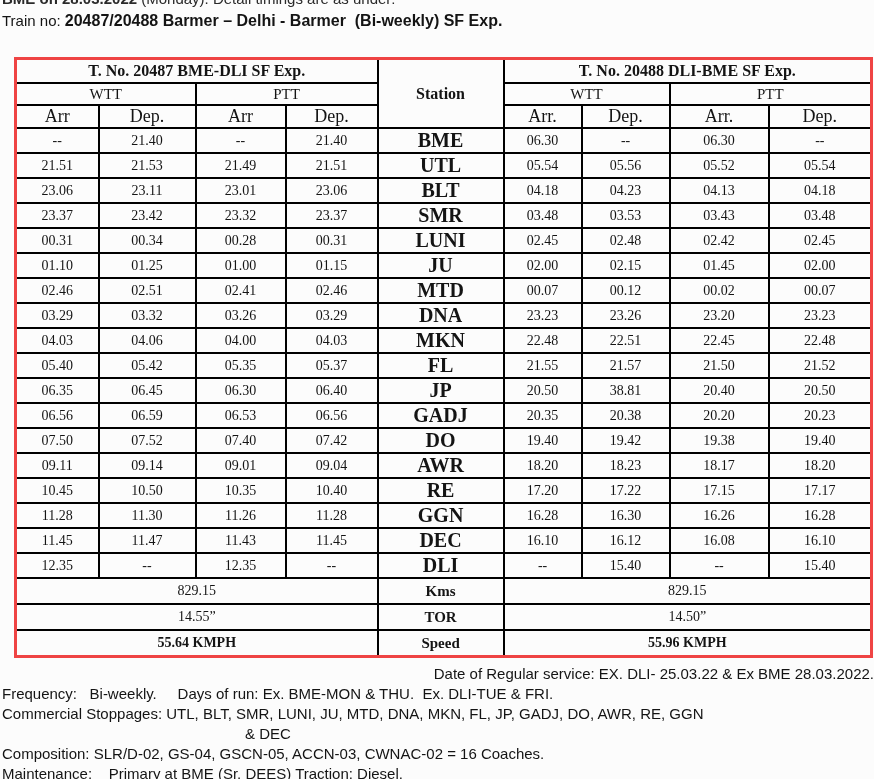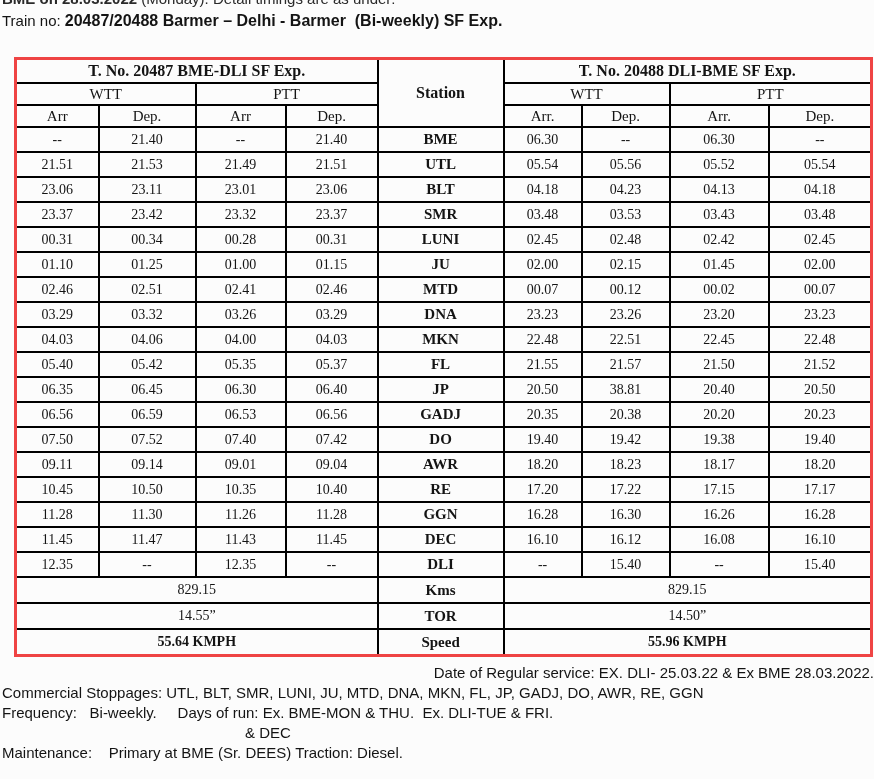--- a/index.html
+++ b/index.html
@@ -21,27 +21,27 @@
     margin:26px 0 0 14px;
     border:3px solid #ef4444;
     font-family:"Liberation Serif", serif;
   }
   table.tt th, table.tt td{
     border:2px solid #000;text-align:center;vertical-align:middle;padding:0;
     overflow:hidden;white-space:nowrap;
   }
   tr.hdr-title th{height:22px;font-size:16px;font-weight:bold;}
   tr.hdr-sub th{height:20px;font-size:15px;font-weight:normal;}
-  tr.hdr-cols th{height:20px;font-size:15px;font-weight:normal;}
+  tr.hdr-cols th{height:20px;font-size:18px;font-weight:normal;}
   th.station, td.station{
     border-left:3px solid #000;border-right:3px solid #000;
     font-weight:bold;font-size:15px;
   }
   td.time{height:23px;font-size:14px;}
-  td.station{font-size:15px;}
+  td.station{font-size:20px;}
   td.sum{height:24px;font-size:14px;}
   td.sumlab{height:24px;font-size:15px;}
   tbody.summary tr:last-child td.sum{font-weight:bold;}
   .footer{margin-top:6px;font-size:15px;line-height:20px;}
   .f-line{display:block;margin-left:2px;white-space:pre;}
   .f-date{margin-left:78px;text-align:right;}
   .f-dec{margin-left:245px;}
 </style>
 </head>
 <body>
@@ -301,19 +301,20 @@
         <tr>
           <td class="sum" colspan="4">55.64 KMPH</td>
           <td class="station sumlab">Speed</td>
           <td class="sum" colspan="4">55.96 KMPH</td>
         </tr>
       </tbody>
   </table>
 
   <div class="footer">
     <span class="f-line f-date">Date of Regular service: EX. DLI- 25.03.22 &amp; Ex BME 28.03.2022.</span>
+    <span class="f-line">Frequency:   Bi-weekly.     Days of run: Ex. BME-MON &amp; THU.  Ex. DLI-TUE &amp; FRI.</span>
     <span class="f-line">Commercial Stoppages: UTL, BLT, SMR, LUNI, JU, MTD, DNA, MKN, FL, JP, GADJ, DO, AWR, RE, GGN</span>
-    <span class="f-line">Frequency:   Bi-weekly.     Days of run: Ex. BME-MON &amp; THU.  Ex. DLI-TUE &amp; FRI.</span>
     <span class="f-line f-dec">&amp; DEC</span>
+    <span class="f-line">Composition: SLR/D-02, GS-04, GSCN-05, ACCN-03, CWNAC-02 = 16 Coaches.</span>
     <span class="f-line">Maintenance:    Primary at BME (Sr. DEES) Traction: Diesel.</span>
   </div>
 
 </div>
 
 </body></html>

